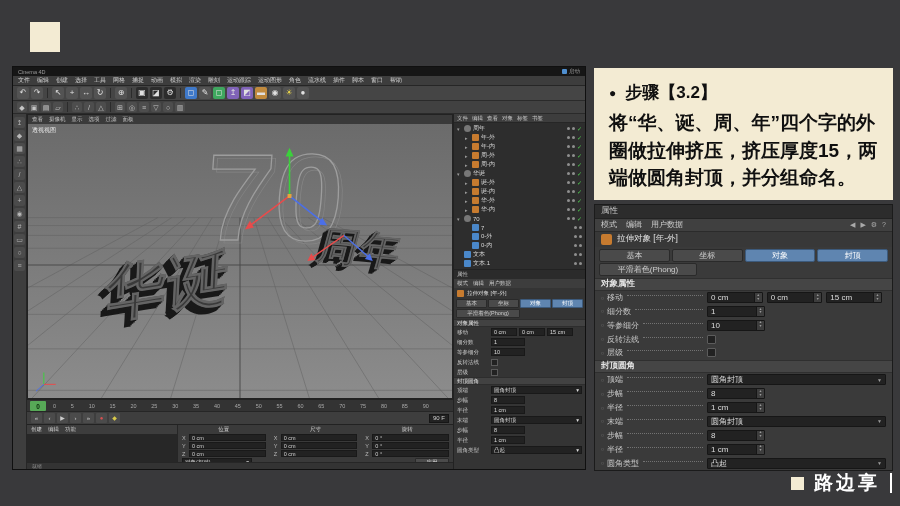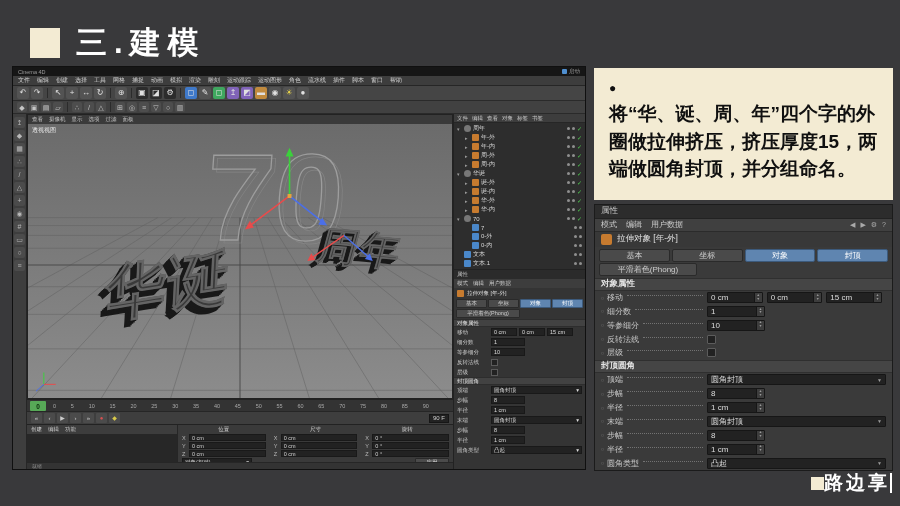--- a/index.html
+++ b/index.html
@@ -125,34 +125,33 @@
   .leader { flex:1; border-bottom:1px dotted #727272; margin:0 4px; transform:translateY(-2px); }
   .num-field { width:58px; height:11px; background:#222; border:1px solid #161616; display:flex; align-items:center; border-radius:1px; margin-right:4px; }
   .num-field .val { flex:1; padding:0 3px; color:#ddd; }
   .num-spin { width:8px; height:100%; background:#3d3d3d; border-left:1px solid #161616; display:flex; flex-direction:column; align-items:center; justify-content:center; color:#9a9a9a; font-size:3.5px; line-height:1.1; }
   .drop { flex:1; height:11px; background:#222; border:1px solid #161616; display:flex; align-items:center; border-radius:1px; }
   .drop .val { flex:1; padding:0 3px; color:#ddd; }
   .drop .arrow { width:11px; color:#999; font-size:5px; display:flex; justify-content:center; }
   .checkbox { width:9px; height:9px; background:#222; border:1px solid #5c5c5c; border-radius:1px; }
 
   
-  .footer { position:absolute; right:8px; bottom:10px; display:flex; align-items:center; gap:0; }
+  .footer { position:absolute; right:8px; bottom:10px; display:flex; align-items:center; gap:10px; }
   .footer-square { width:13px; height:13px; background:#f3ebd3; }
   .footer-brand { color:#ffffff; font-size:19px; font-weight:bold; letter-spacing:3px; }
   .footer-divider { width:2px; height:20px; background:#ffffff; }
   .footer-logo { background:#f3ebd3; color:#111; font-weight:bold; font-size:15px; letter-spacing:1px; padding:3px 10px; }
 </style>
 </head>
 <body>
 
 <div class="slide">
 
   <div class="title-row">
     <div class="title-square"></div>
-    <div class="slide-title">三.建模</div>
   </div>
 
   <div class="c4d">
 
     <div class="c4d-titlebar">
       <span>Cinema 4D</span>
       <span class="layout-chip">
         <span class="layout-dot"></span>
         <span>启动</span>
       </span>
@@ -686,20 +685,21 @@
               </span>
           </div>
         </div>
       </div>
     </div>
   </div>
 
   <div class="step-box">
     <div class="step-title-row">
       <span class="step-bullet">●</span>
+      <span class="step-title">步骤【3.2】</span>
     </div>
     <p class="step-body">将“华、诞、周、年”四个字的外圈做拉伸挤压，挤压厚度15，两端做圆角封顶，并分组命名。</p>
   </div>
 
   <div class="attr">
     <div class="attr-title">属性</div>
     <div class="attr-menu">
       <span>模式</span>
       <span>编辑</span>
       <span>用户数据</span>

